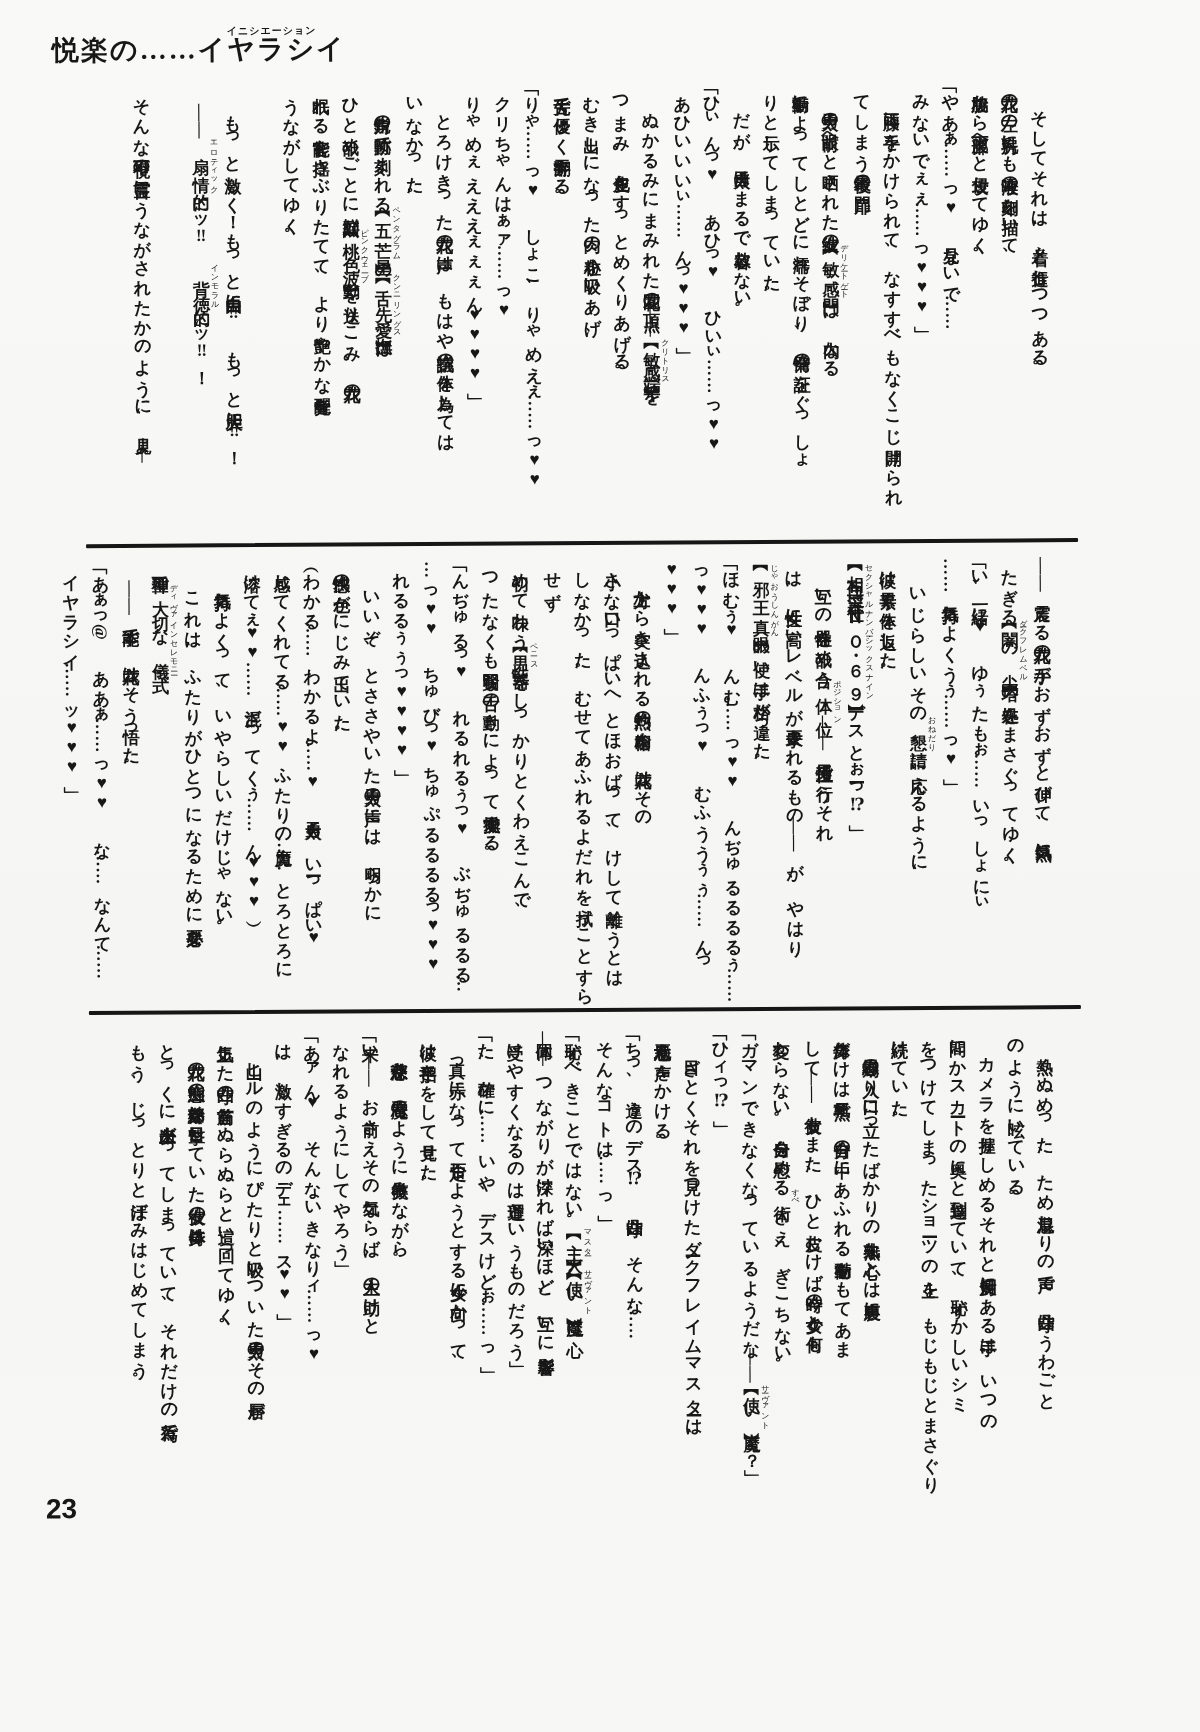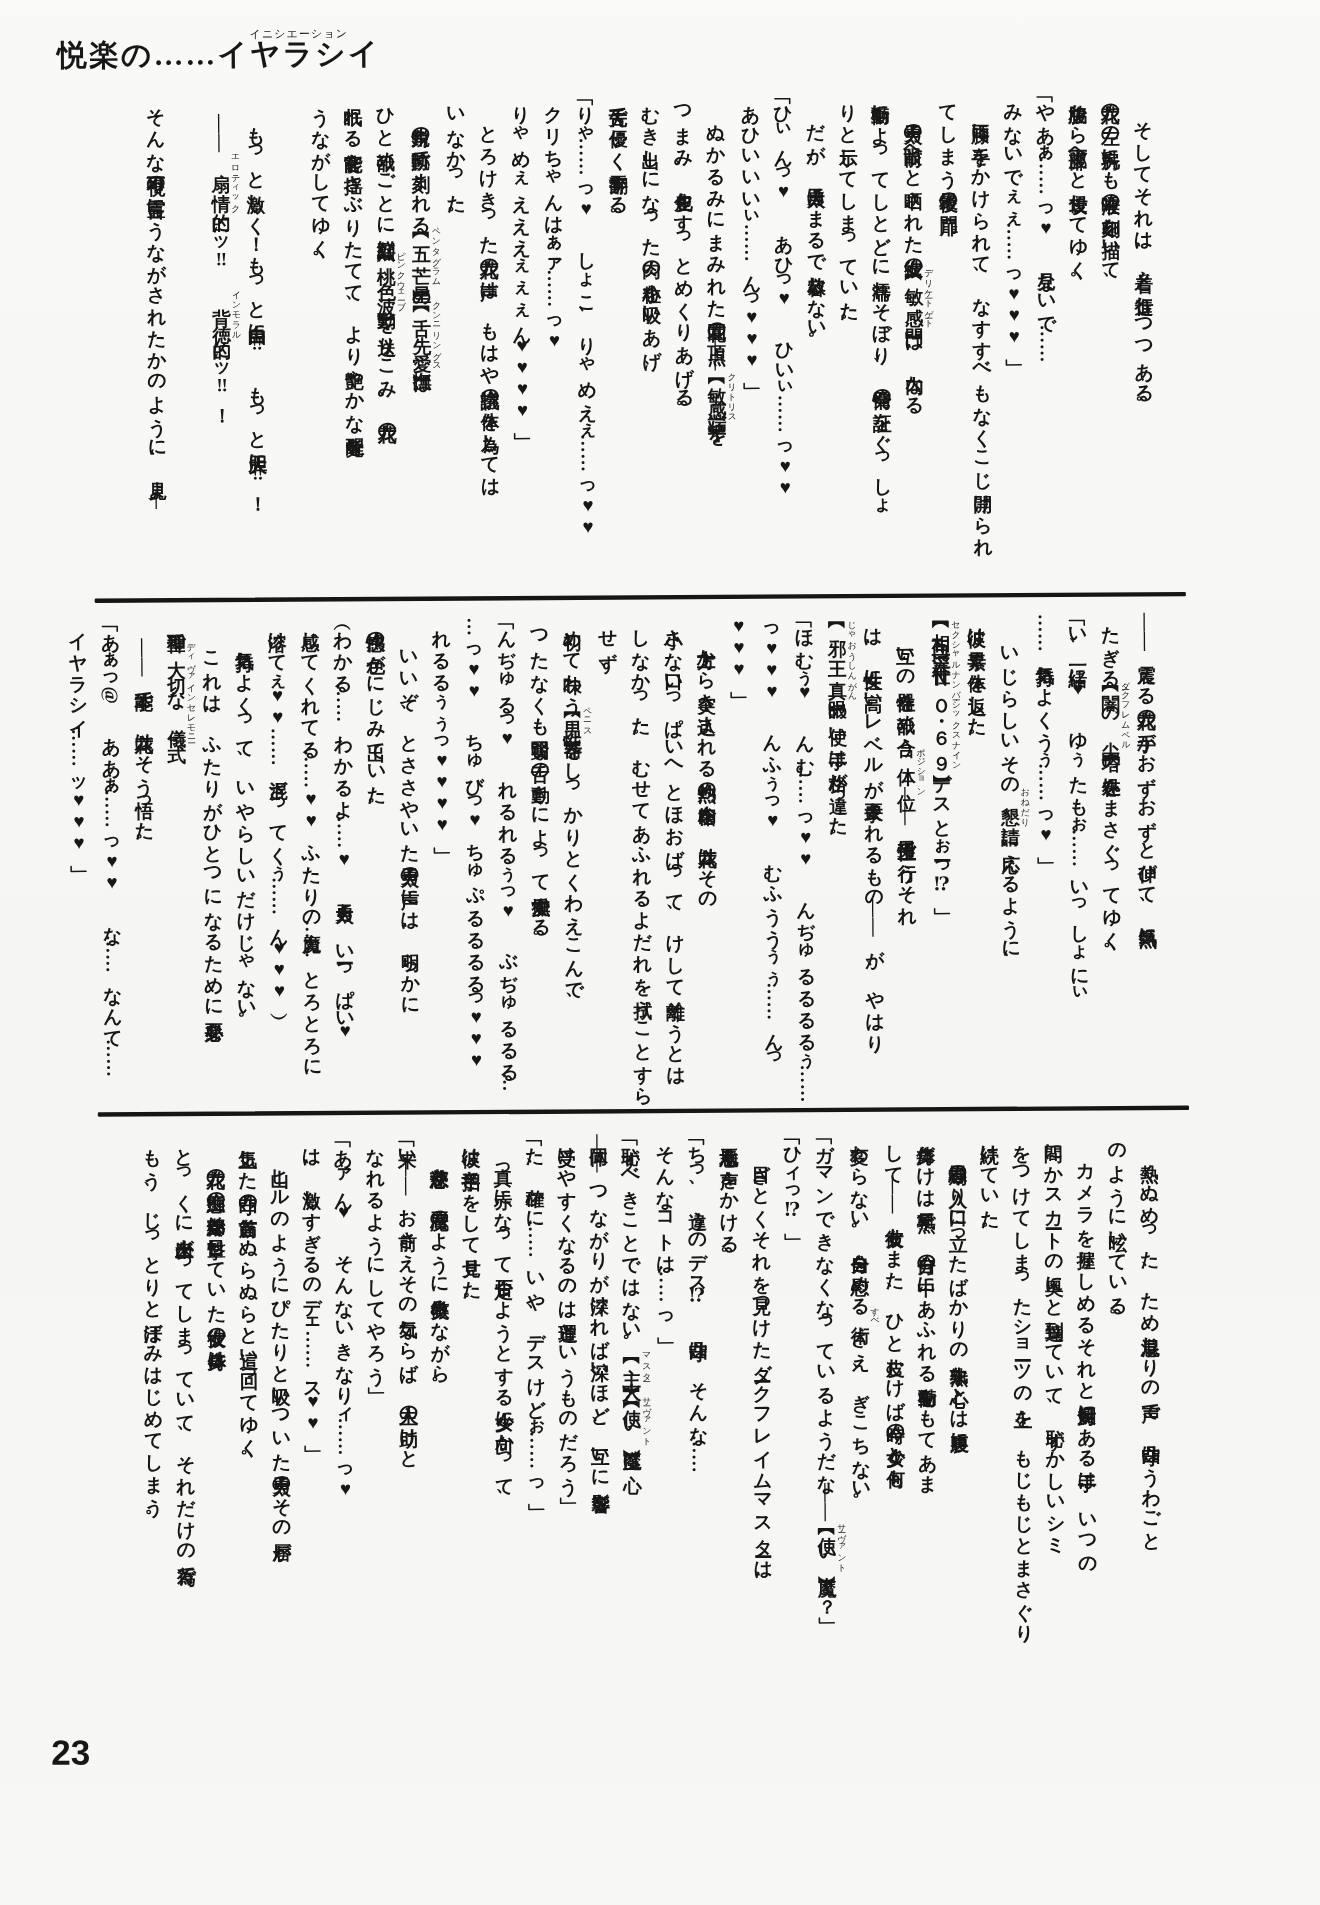--- a/index.html
+++ b/index.html
@@ -21,21 +21,21 @@
     transform-origin:600px 860px;
   }
   .title{
     position:absolute;left:57px;top:24px;
     margin:0;
     font-size:27px;font-weight:bold;
     letter-spacing:2px;
     white-space:nowrap;
   }
   .title ruby rt{
-    font-size:10px;font-weight:normal;letter-spacing:1px;text-align:center;
+    font-size:10px;font-weight:bold;letter-spacing:1px;text-align:center;
   }
   .tsection{
     position:absolute;
     writing-mode:vertical-rl;
     font-size:17px;
     font-weight:600;
     letter-spacing:0.5px;
   }
   .tsection p{
     margin:0;padding:0;
@@ -49,23 +49,23 @@
   .tsection ruby rt{
     font-size:8px;font-weight:500;letter-spacing:0;
   }
   .divider{
     position:absolute;left:88px;width:992px;height:4px;
     background:#161616;border-radius:1px;
   }
   .div1{top:541px;}
   .div2{top:1008px;}
   .pagenum{
-    position:absolute;left:42px;top:1572px;
+    position:absolute;left:42px;top:1490px;
     font-family:"Liberation Sans","DejaVu Sans",sans-serif;
-    font-size:32px;font-weight:bold;letter-spacing:0px;
+    font-size:28px;font-weight:bold;letter-spacing:0px;
   }
 </style>
 </head>
 <body>
 
 <div class="page">
   <div class="tilt">
 
     <h1 class="title"><span>悦楽の……</span><ruby><span>イヤラシイ</span><rt>イニシエーション</rt></ruby></h1>
 

